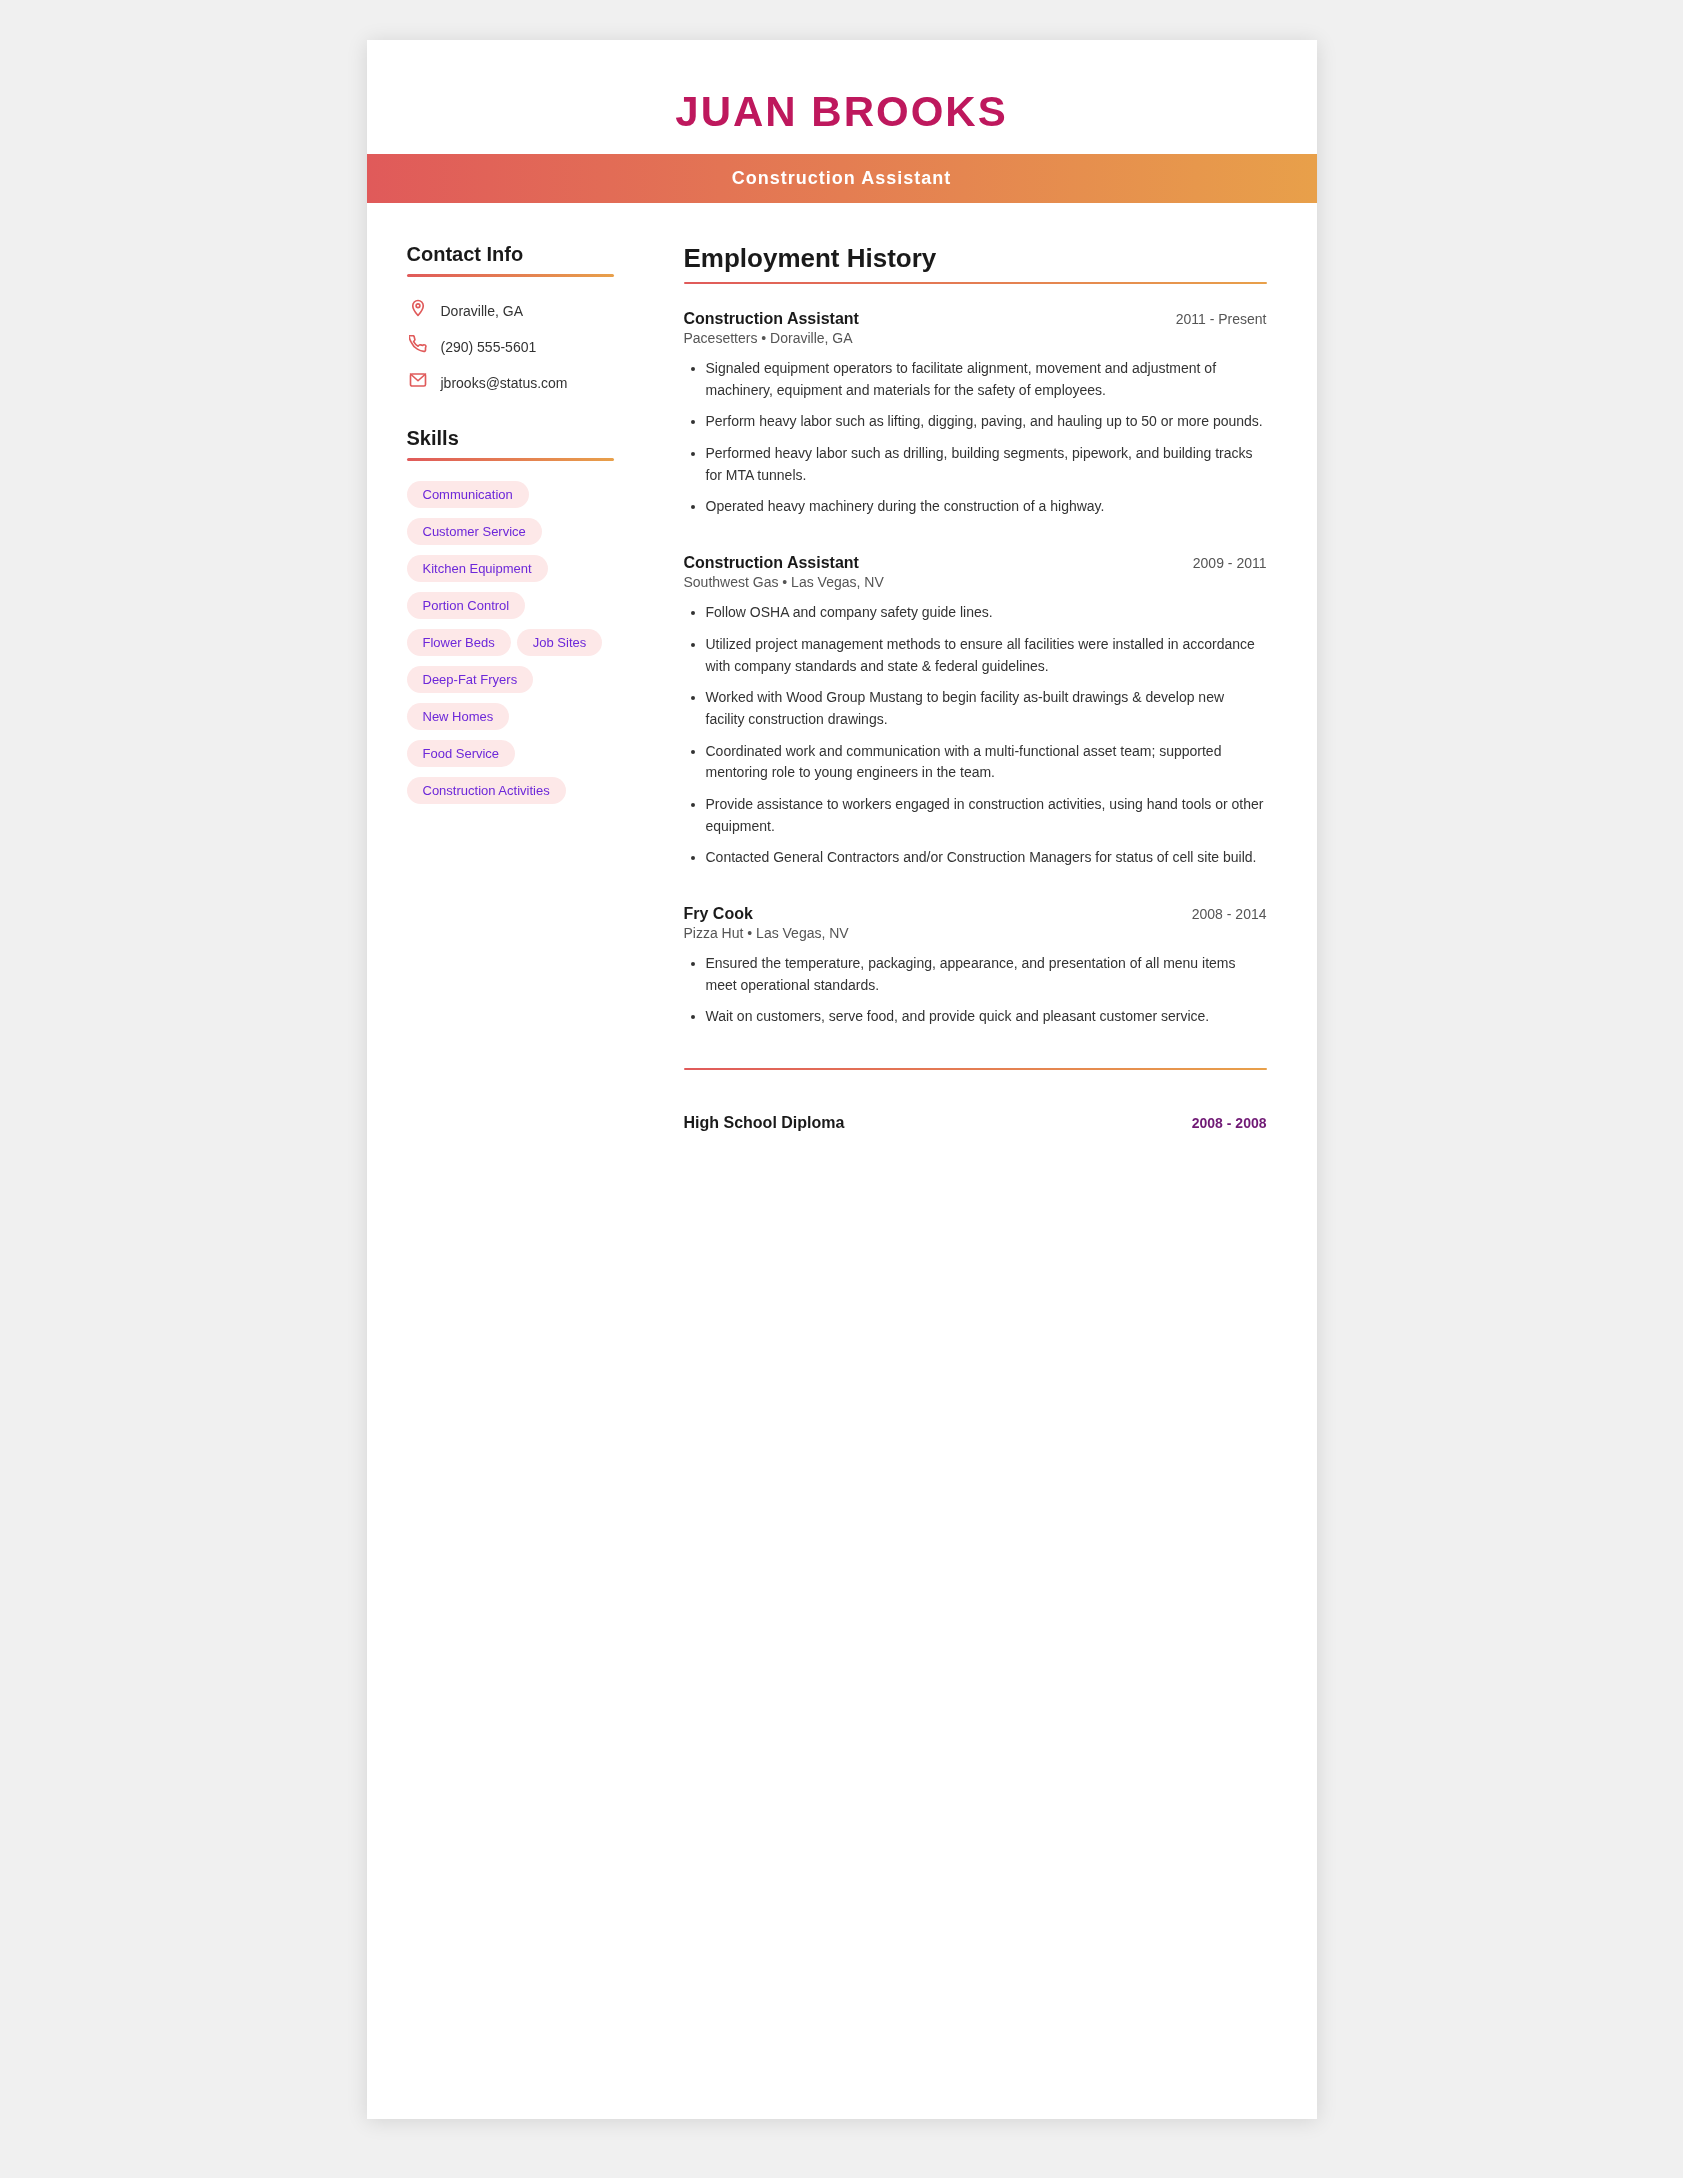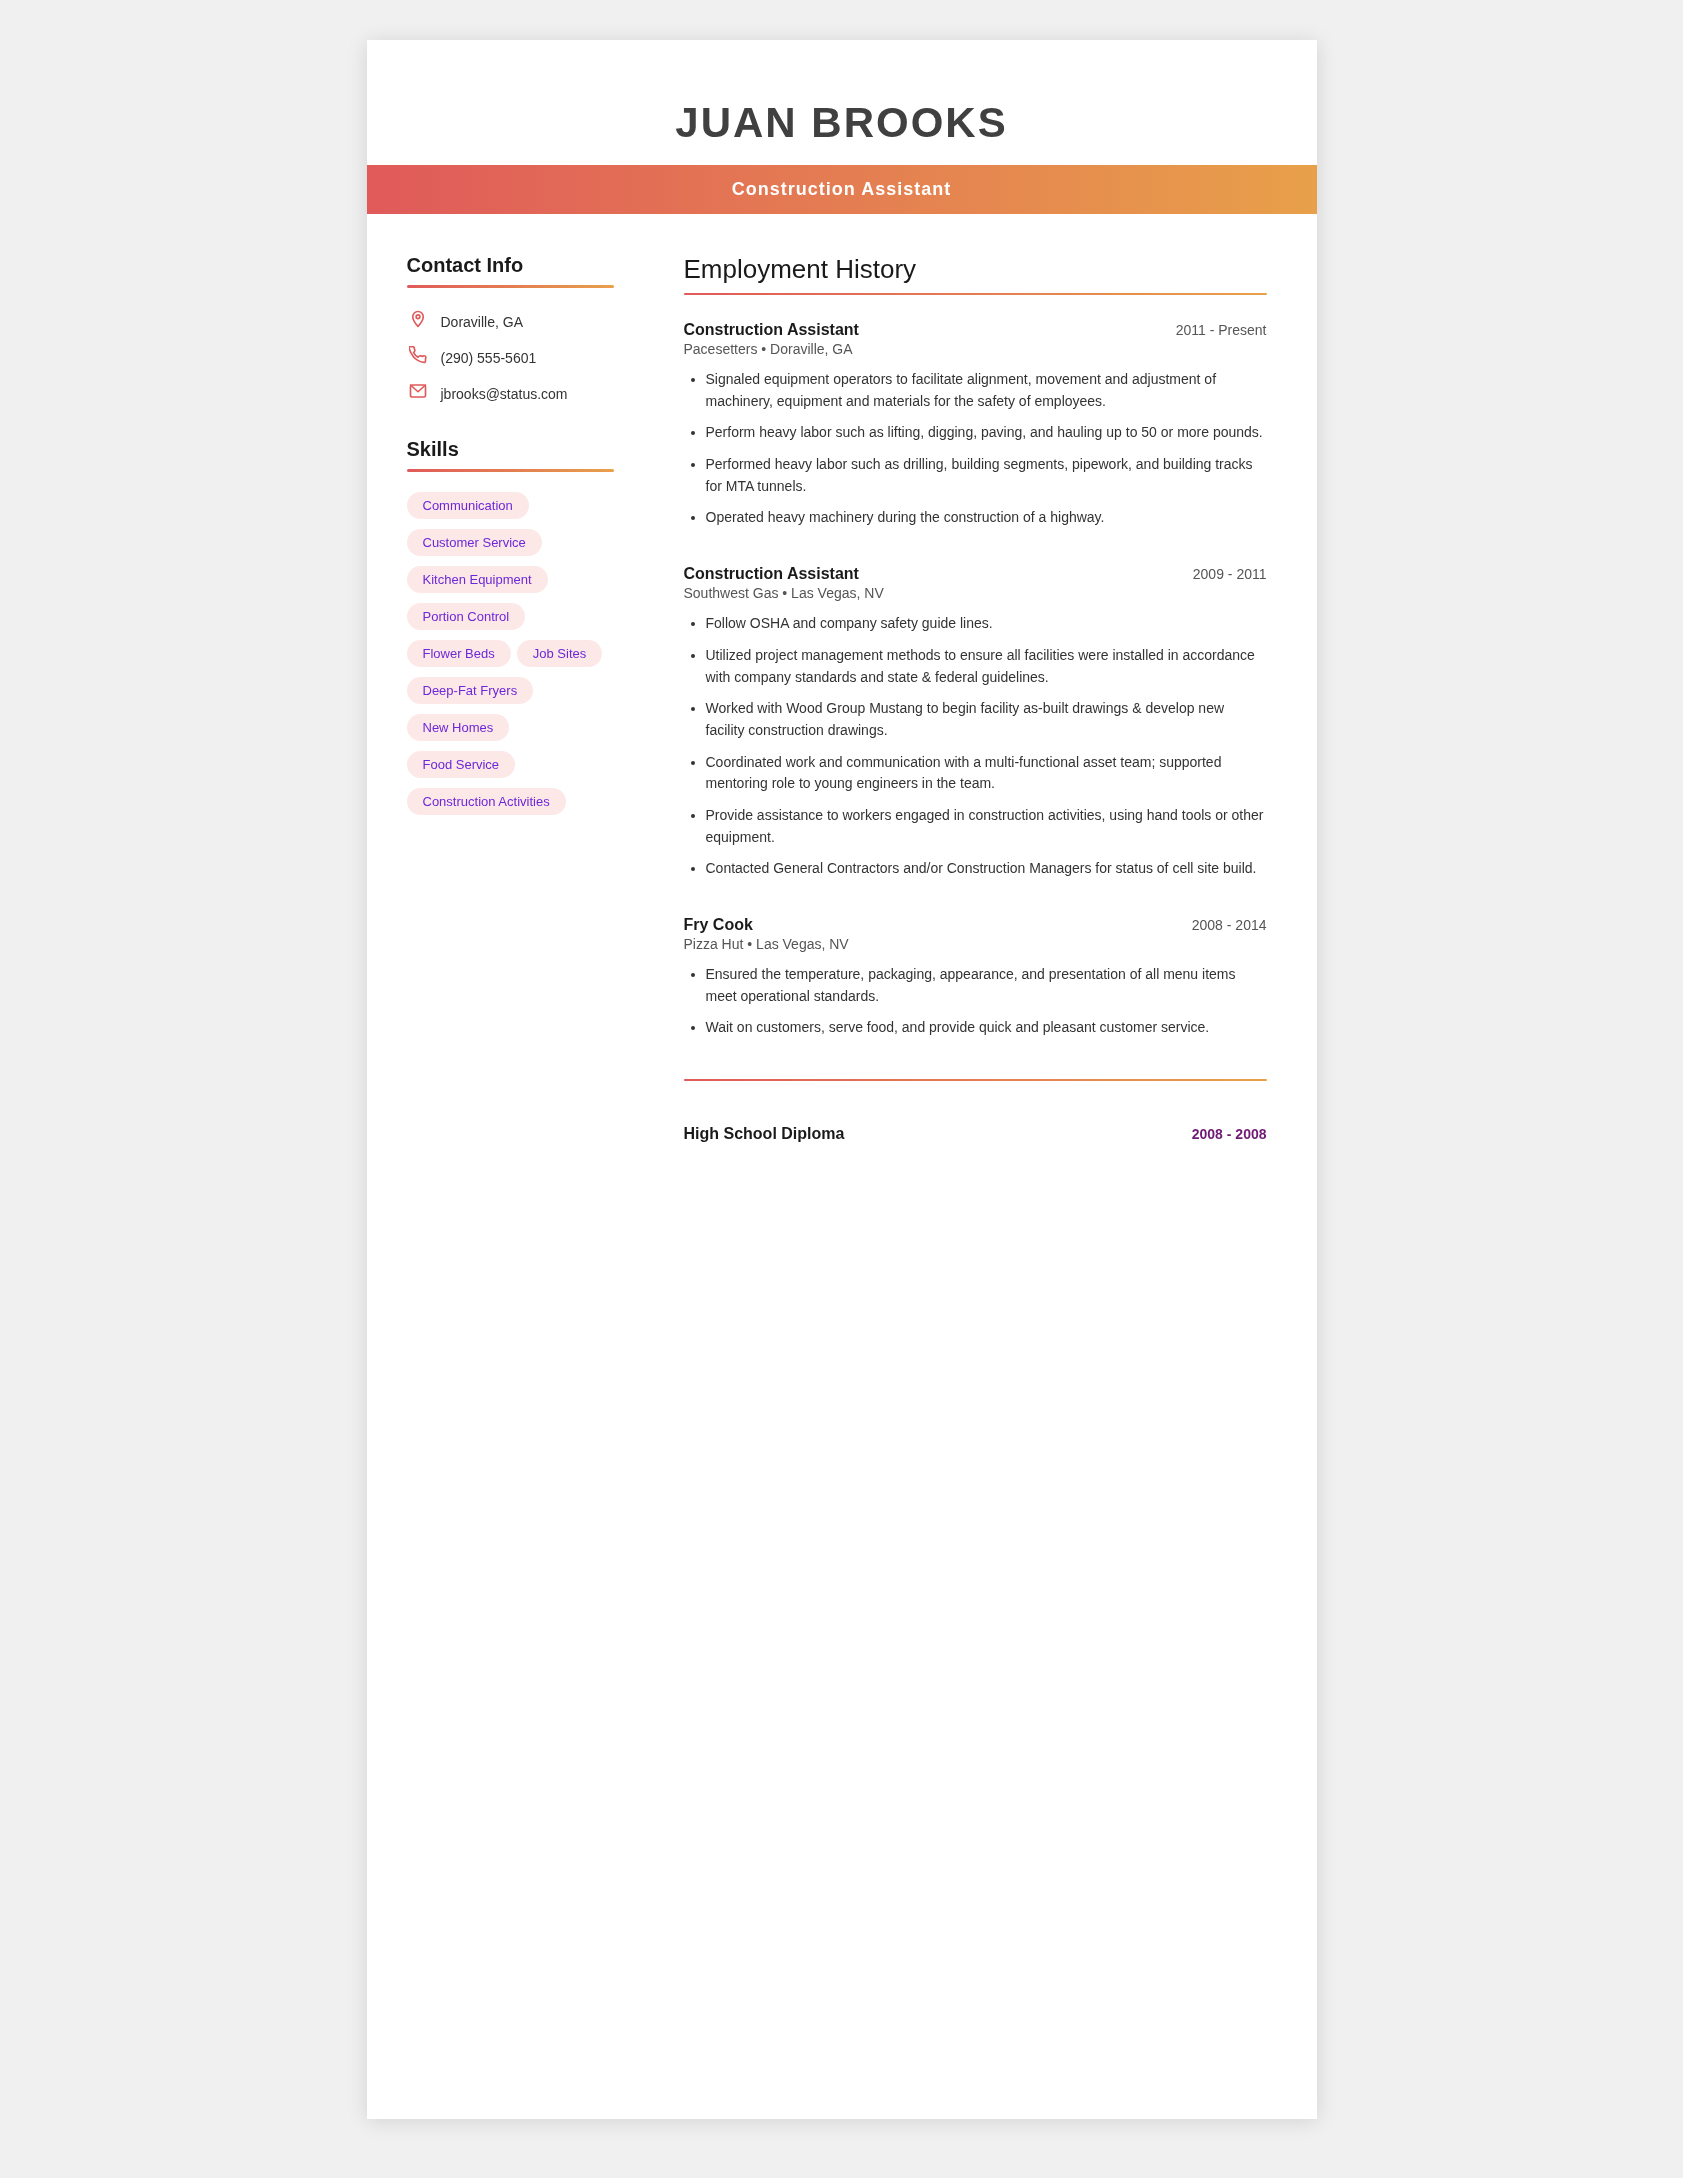--- a/index.html
+++ b/index.html
@@ -19,23 +19,22 @@
       box-shadow: 0 2px 20px rgba(0,0,0,0.12);
     }
     .header {
       text-align: center;
       padding: 48px 0 18px 0;
     }
     .header h1 {
       font-size: 42px;
       font-weight: 900;
       letter-spacing: 2px;
-      color: #404040;
+      color: #be185d;
       text-transform: uppercase;
-      margin-top: 11px;
     }
     .title-bar {
       background: linear-gradient(to right, #e05a5a, #e8a04a);
       padding: 14px 0;
       text-align: center;
     }
     .title-bar span {
       color: #fff;
       font-size: 18px;
       font-weight: bold;
@@ -115,21 +114,21 @@
       padding-left: 22px;
     }
     .job-bullets li {
       font-size: 14px;
       color: #333;
       margin-bottom: 10px;
       line-height: 1.55;
     }
     .employment-section-title {
       font-size: 26px;
-      font-weight: 400;
+      font-weight: 700;
       color: #1a1a1a;
       margin-bottom: 8px;
     }
     .employment-divider {
       height: 2px;
       background: linear-gradient(to right, #e05a5a, #e8a04a);
       margin-bottom: 26px;
       border-radius: 2px;
     }
     .education-section {

